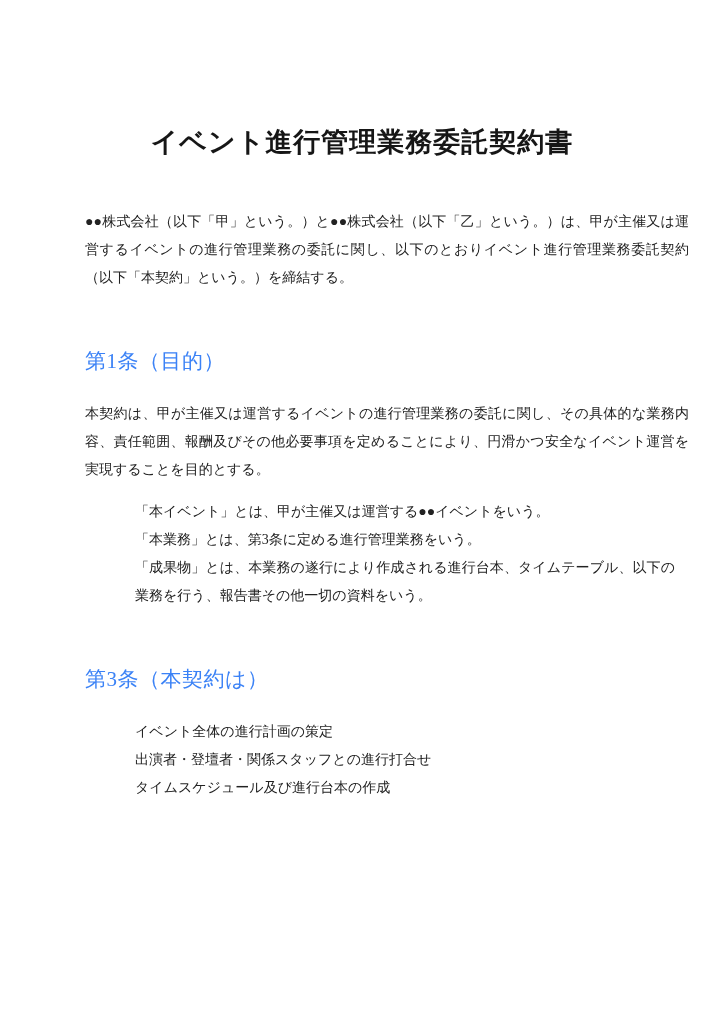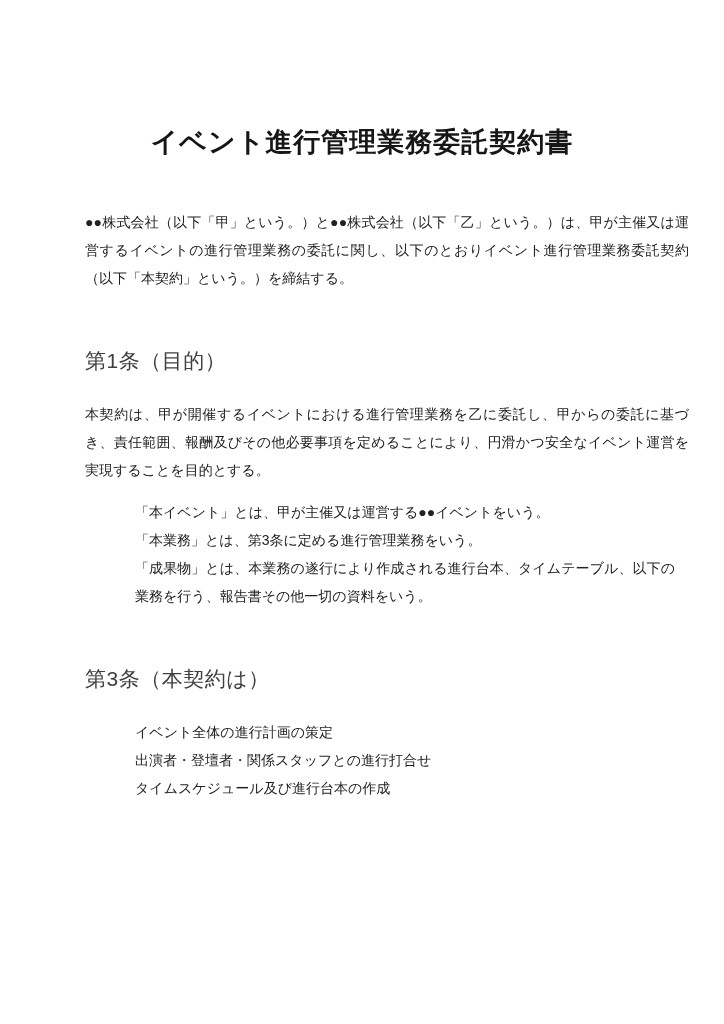--- a/index.html
+++ b/index.html
@@ -6,21 +6,21 @@
     margin: 0;
     padding: 0;
     background: #ffffff;
   }
   .page {
     position: relative;
     width: 724px;
     height: 1024px;
     background: #ffffff;
     overflow: hidden;
-    font-family: Liberation Sans, sans-serif;
+    font-family: Liberation Serif, serif;
     color: #1d1d1d;
     box-sizing: border-box;
   }
   .doc-title {
     margin: 0;
     padding-top: 122px;
     text-align: center;
     font-size: 27px;
     line-height: 40px;
     font-weight: 700;
@@ -42,21 +42,21 @@
     margin-top: 46px;
   }
   .article-heading {
     margin: 0;
     margin-top: 54px;
     margin-bottom: 24px;
     font-size: 21px;
     line-height: 30px;
     font-weight: 400;
     letter-spacing: 0.5px;
-    color: #404040;
+    color: #3b82f6;
   }
   .item-list {
     margin: 14px 14px 0 0;
     padding: 0 0 0 50px;
     list-style: none;
   }
   .item-list li {
     font-size: 14px;
     line-height: 28px;
     text-align: justify;
@@ -70,21 +70,21 @@
 <div class="page">
 
   <h1 class="doc-title">イベント進行管理業務委託契約書</h1>
 
   <div class="content">
 
     <p class="body-text intro">●●株式会社（以下「甲」という。）と●●株式会社（以下「乙」という。）は、甲が主催又は運営するイベントの進行管理業務の委託に関し、以下のとおりイベント進行管理業務委託契約（以下「本契約」という。）を締結する。</p>
 
     <section>
       <h2 class="article-heading">第1条（目的）</h2>
-      <p class="body-text">本契約は、甲が開催するイベントにおける進行管理業務を乙に委託し、甲からの委託に基づき、責任範囲、報酬及びその他必要事項を定めることにより、円滑かつ安全なイベント運営を実現することを目的とする。</p>
+      <p class="body-text">本契約は、甲が主催又は運営するイベントの進行管理業務の委託に関し、その具体的な業務内容、責任範囲、報酬及びその他必要事項を定めることにより、円滑かつ安全なイベント運営を実現することを目的とする。</p>
     </section>
 
     <section>
       <ul class="item-list">
         <li>「本イベント」とは、甲が主催又は運営する●●イベントをいう。</li>
         <li>「本業務」とは、第3条に定める進行管理業務をいう。</li>
         <li>「成果物」とは、本業務の遂行により作成される進行台本、タイムテーブル、以下の業務を行う、報告書その他一切の資料をいう。</li>
       </ul>
     </section>
 

